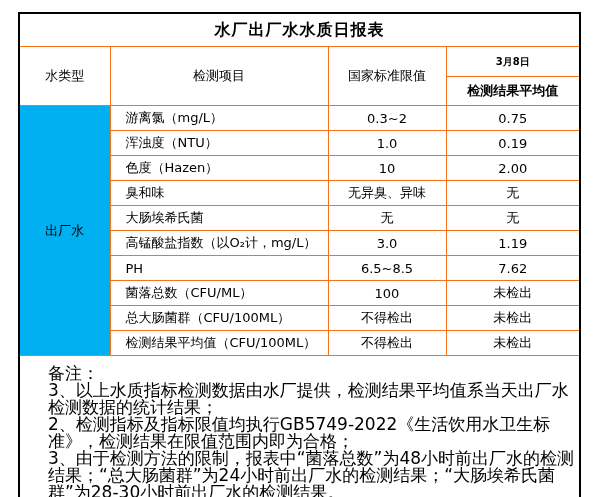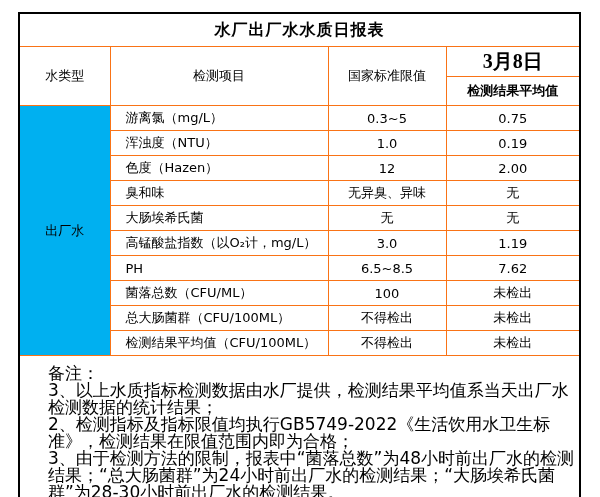--- a/index.html
+++ b/index.html
@@ -23,21 +23,21 @@
     text-align:center;
     vertical-align:middle;
     overflow:hidden;
     white-space:nowrap;
   }
   tr.title-row td{
     height:32px;font-size:16px;font-weight:bold;letter-spacing:1px;
   }
   tr.header-row td{height:29px;}
   tr.header-row2 td{height:28px;font-weight:bold;}
-  td.date-cell{font-size:20px;font-weight:bold;font-family:Liberation Serif, serif;}
+  td.date-cell{font-size:10px;font-weight:bold;}
   tr.data-row td{height:24px;}
   td.type-cell{background:#00B0F0;font-size:13px;}
   td.item{text-align:left;padding-left:15px;}
   tr.notes-row td{
     height:139px;vertical-align:top;text-align:left;
     padding:9px 3px 0 3px;
     white-space:normal;
   }
   .note-line{
     font-size:17px;line-height:17px;
@@ -66,31 +66,31 @@
       <td rowspan="2">国家标准限值</td>
       <td class="date-cell">3月8日</td>
     </tr>
     <tr class="header-row2">
       <td>检测结果平均值</td>
     </tr>
 
     <tr class="data-row">
       <td rowspan="10" class="type-cell">出厂水</td>
       <td class="item">游离氯（mg/L）</td>
-      <td>0.3~5</td>
+      <td>0.3~2</td>
       <td>0.75</td>
     </tr>
     <tr class="data-row">
       <td class="item">浑浊度（NTU）</td>
       <td>1.0</td>
       <td>0.19</td>
     </tr>
     <tr class="data-row">
       <td class="item">色度（Hazen）</td>
-      <td>12</td>
+      <td>10</td>
       <td>2.00</td>
     </tr>
     <tr class="data-row">
       <td class="item">臭和味</td>
       <td>无异臭、异味</td>
       <td>无</td>
     </tr>
     <tr class="data-row">
       <td class="item">大肠埃希氏菌</td>
       <td>无</td>

